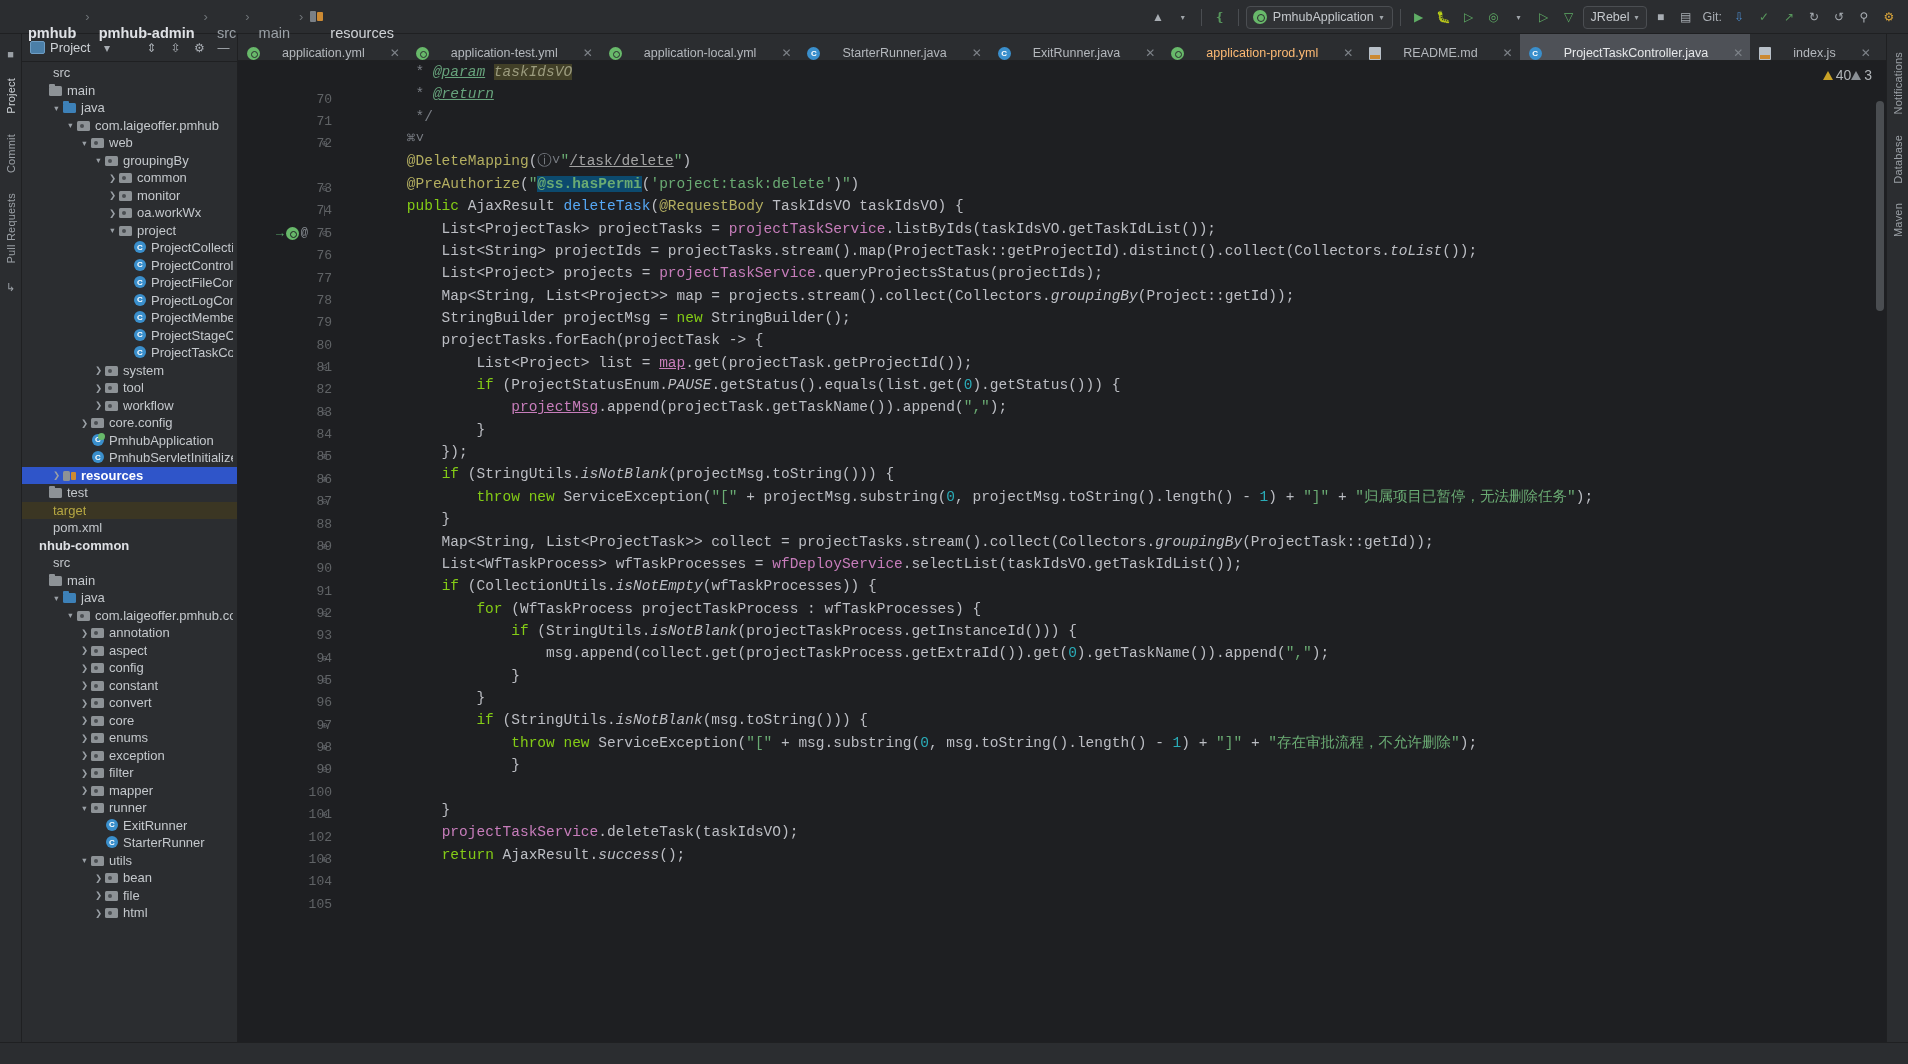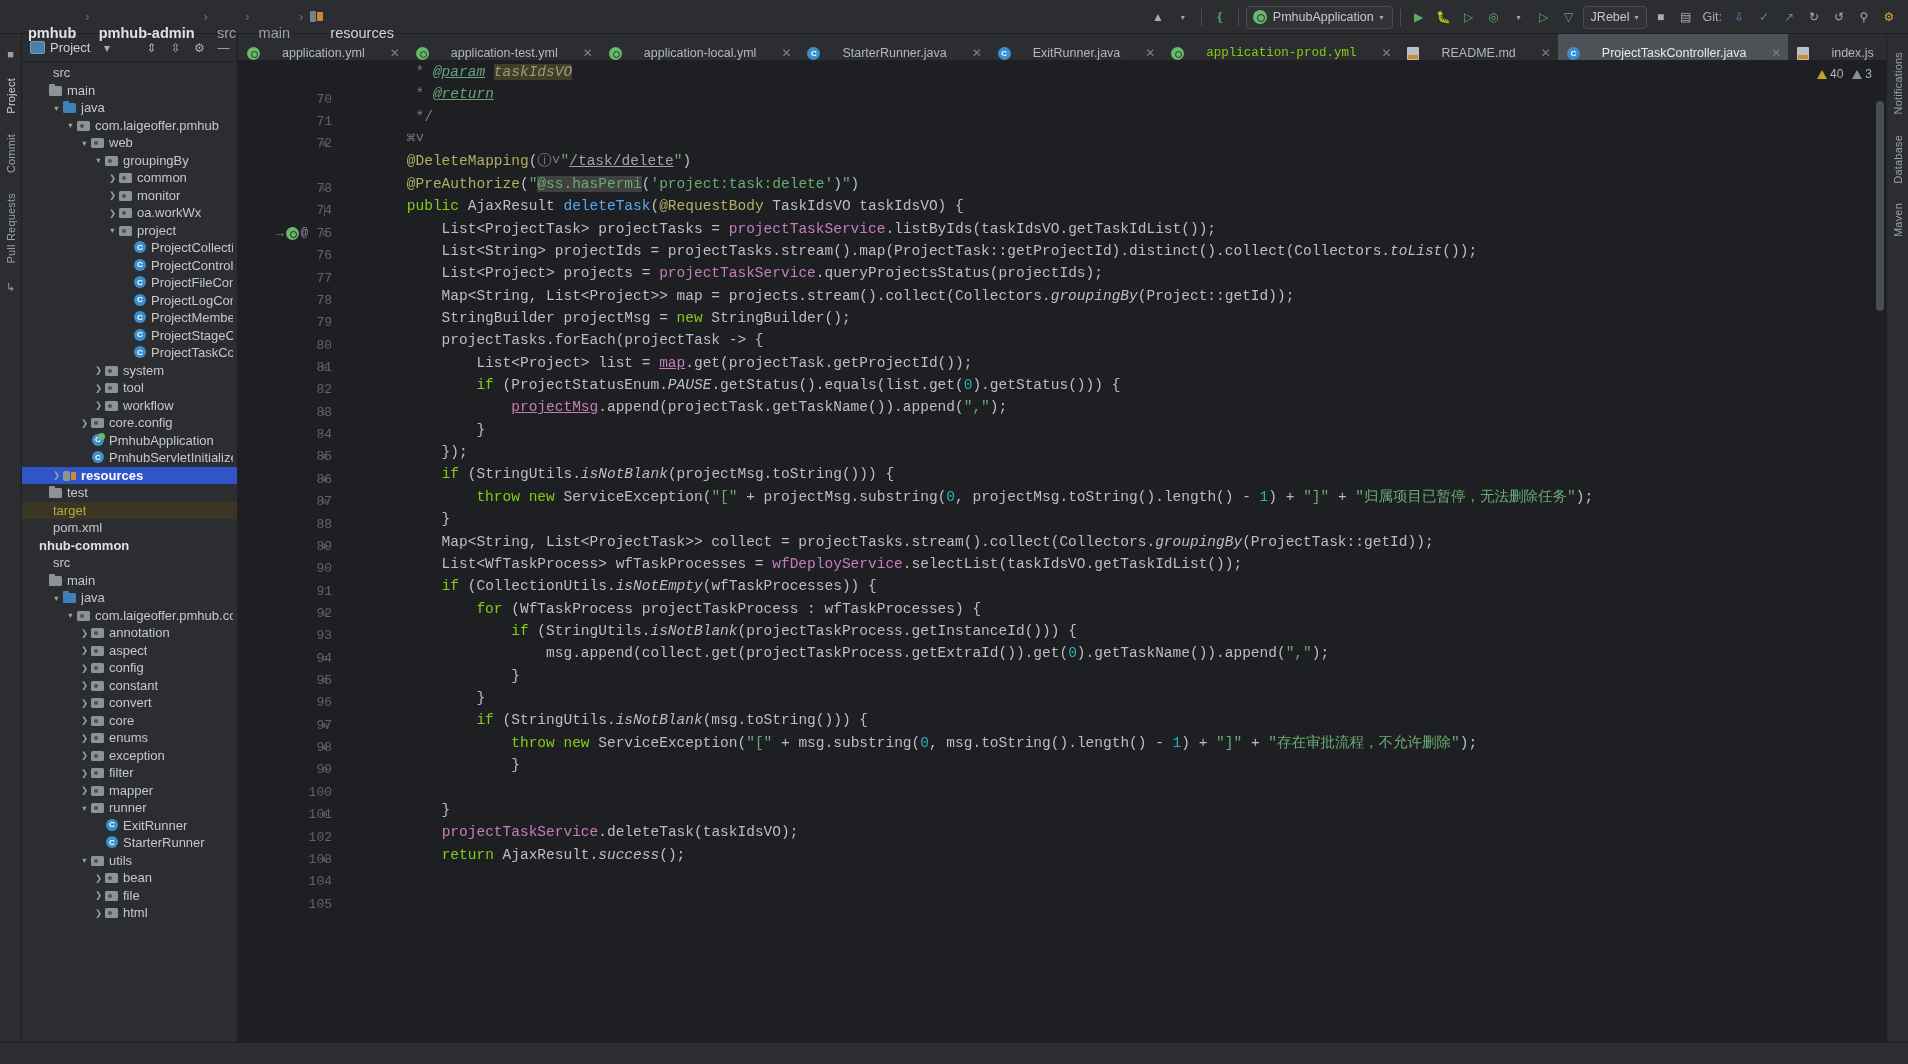--- a/index.html
+++ b/index.html
@@ -115,21 +115,21 @@
 
   
   .editorcol { flex: 1; display: flex; flex-direction: column; min-width: 0; background: #1e1f22; }
 
   
   .tabbar { height: 27px; flex: 0 0 27px; background: #2b2d30; display: flex; align-items: stretch;
             border-bottom: 1px solid #1f2022; overflow: hidden; }
   .tab { display: flex; align-items: flex-end; gap: 22px; padding: 0 7px 0 9px; font-size: 12.5px;
          color: #b4b8bd; white-space: nowrap; border-right: none; position: relative; }
   .tab.active { background: #4e5157; color: #e6e8ea; }
-  .tab.mod .tname { color: #84cc16; font-family: Liberation Mono, monospace; }
+  .tab.mod .tname { color: #fdba74; }
   .tab .x { color: #7e8389; font-size: 12px; margin-left: 3px; }
   .yml-ico { width: 13px; height: 13px; border-radius: 50%; background: #68b96a; position: relative; flex:0 0 13px;}
   .yml-ico:after { content:""; position:absolute; left:4px; top:4px; width:5px; height:5px;
      border:1.4px solid #2b2d30; border-radius:50%; }
   .j-ico { width: 13px; height: 13px; border-radius: 50%; background: #3a8fcc; color:#fff; font-size:8px;
      font-weight:bold; display:flex;align-items:center;justify-content:center; flex:0 0 13px;}
   .md-ico { width: 12px; height: 13px; background: #b8c0c8; position: relative; flex:0 0 12px; border-radius:1px;}
   .md-ico:after{content:"";position:absolute;left:1px;bottom:1px;width:10px;height:4px;background:#cc8a33;}
 
   
@@ -147,34 +147,34 @@
   .kw   { color: #84cc16; }    
   .ann  { color: #b3ae60; }    
   .str  { color: #6aab73; }    
   .num  { color: #2aacb8; }    
   .cmt  { color: #7a7e85; }    
   .doctag { color: #67a37c; text-decoration: underline; font-style: italic; }
   .docparm { color: #9b9b7e; background: #413f27; font-style: italic; }
   .fld  { color: #c77dbb; }    
   .stat { color: #bcbec4; font-style: italic; }
   .mname{ color: #56a8f5; }
-  .hl-green { background: #404040; }
+  .hl-green { background: #0c4a6e; font-weight: bold; }
   .ulink { text-decoration: underline; color: #a3a3a3; }
   .var-u { text-decoration: underline; color: #c77dbb; }
 
   
   .g-arrow { color: #59a869; font-size: 13px; font-weight: bold; }
   .g-boot { width: 13px; height: 13px; border-radius: 50%; background: #68b96a; position: relative; display:inline-block;}
   .g-boot:after{content:"";position:absolute;left:4px;top:4px;width:5px;height:5px;border:1.4px solid #1e1f22;border-radius:50%;}
   .g-at { color: #8a8f95; font-size: 12px; }
   .fold { color: #686b70; font-size: 9px; }
 
   
-  .inspect { position: absolute; right: 14px; top: 6px; display: flex; align-items: center; gap: 9px;
-             font-size: 12px; z-index: 5; }
+  .inspect { position: absolute; right: 14px; top: 6px; display: flex; align-items: center; 
+             font-size: 14px; z-index: 5; }
   .warnpill { display: flex; align-items: center; gap: 3px; color: #b0b4b8; }
   .tri-w { width:0;height:0;border-left:5px solid transparent;border-right:5px solid transparent;
            border-bottom:9px solid #c9a227; position:relative; }
   .tri-g { width:0;height:0;border-left:5px solid transparent;border-right:5px solid transparent;
            border-bottom:9px solid #8a8f95; }
 
   
   .rightstrip { width: 22px; flex: 0 0 22px; background: #2b2d30; border-left: 1px solid #1f2022;
                 display: flex; flex-direction: column; align-items: center; padding-top: 8px; }
 

